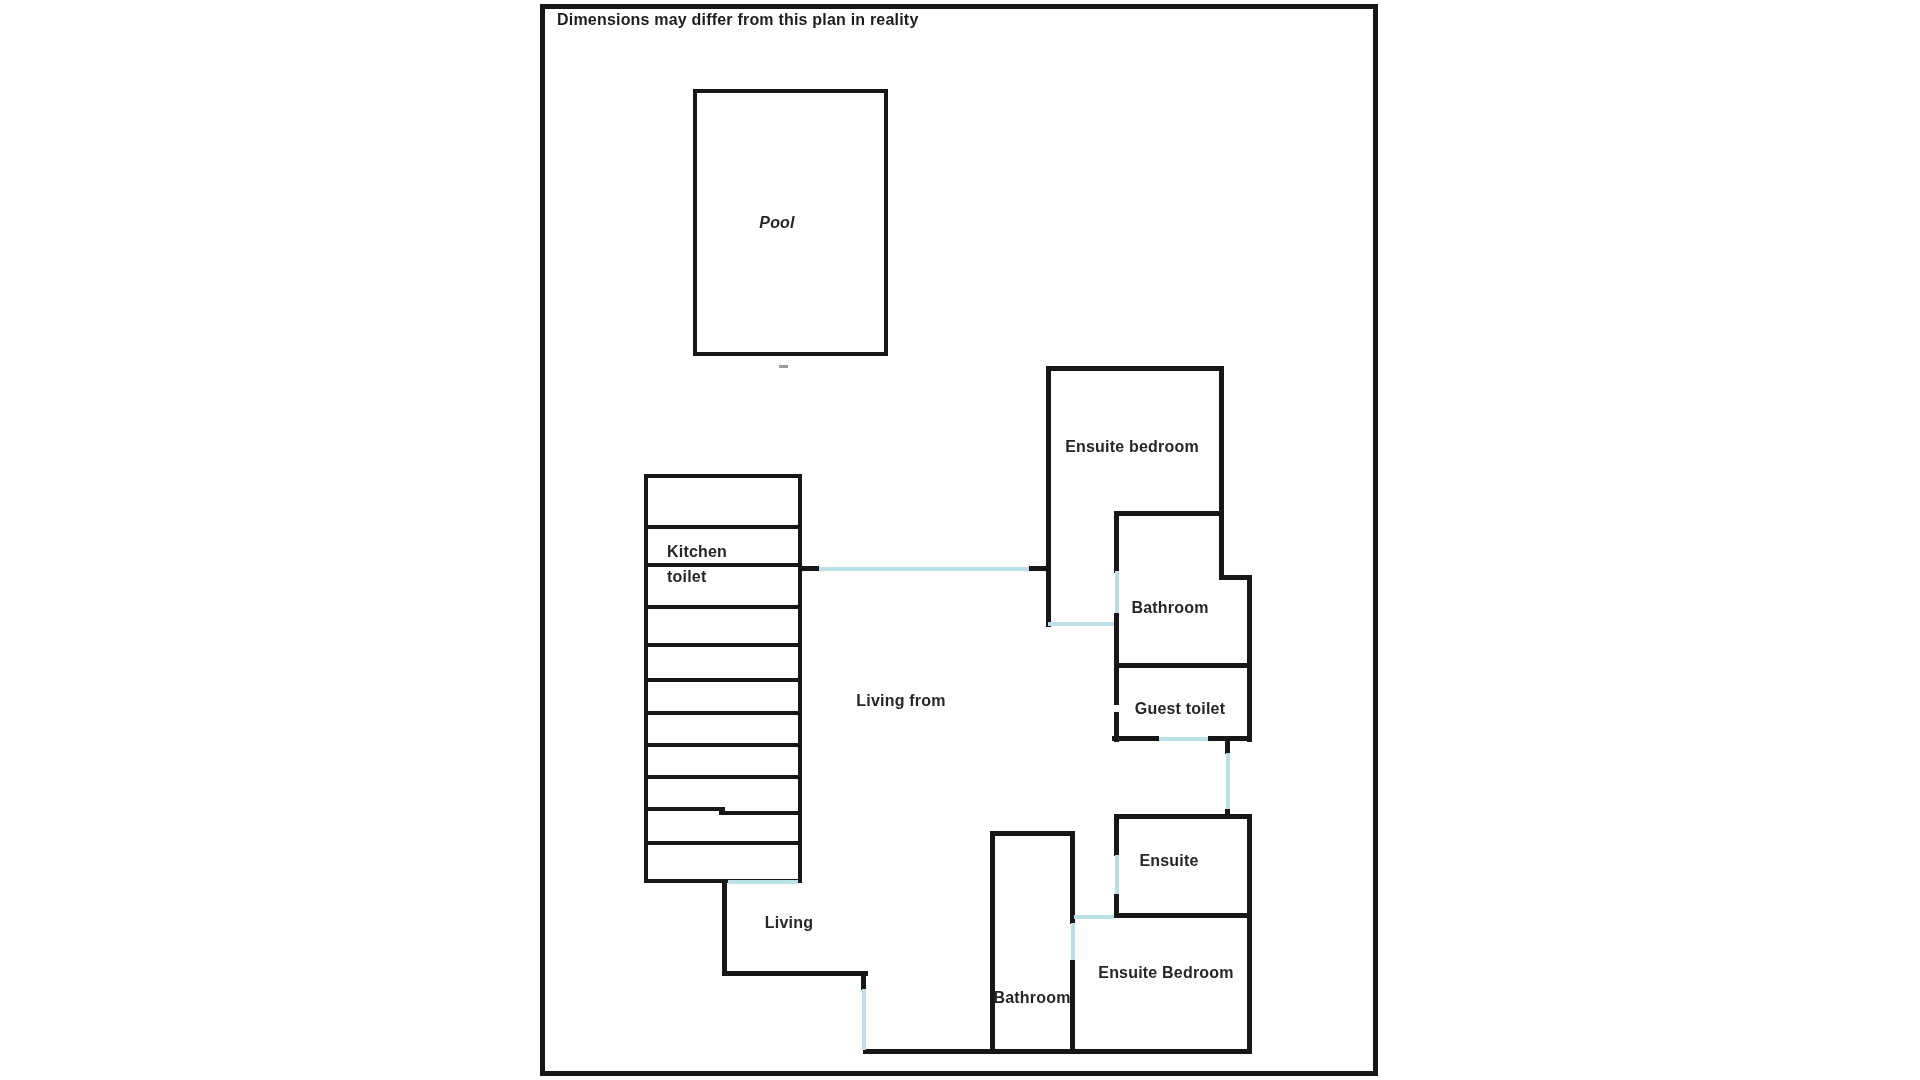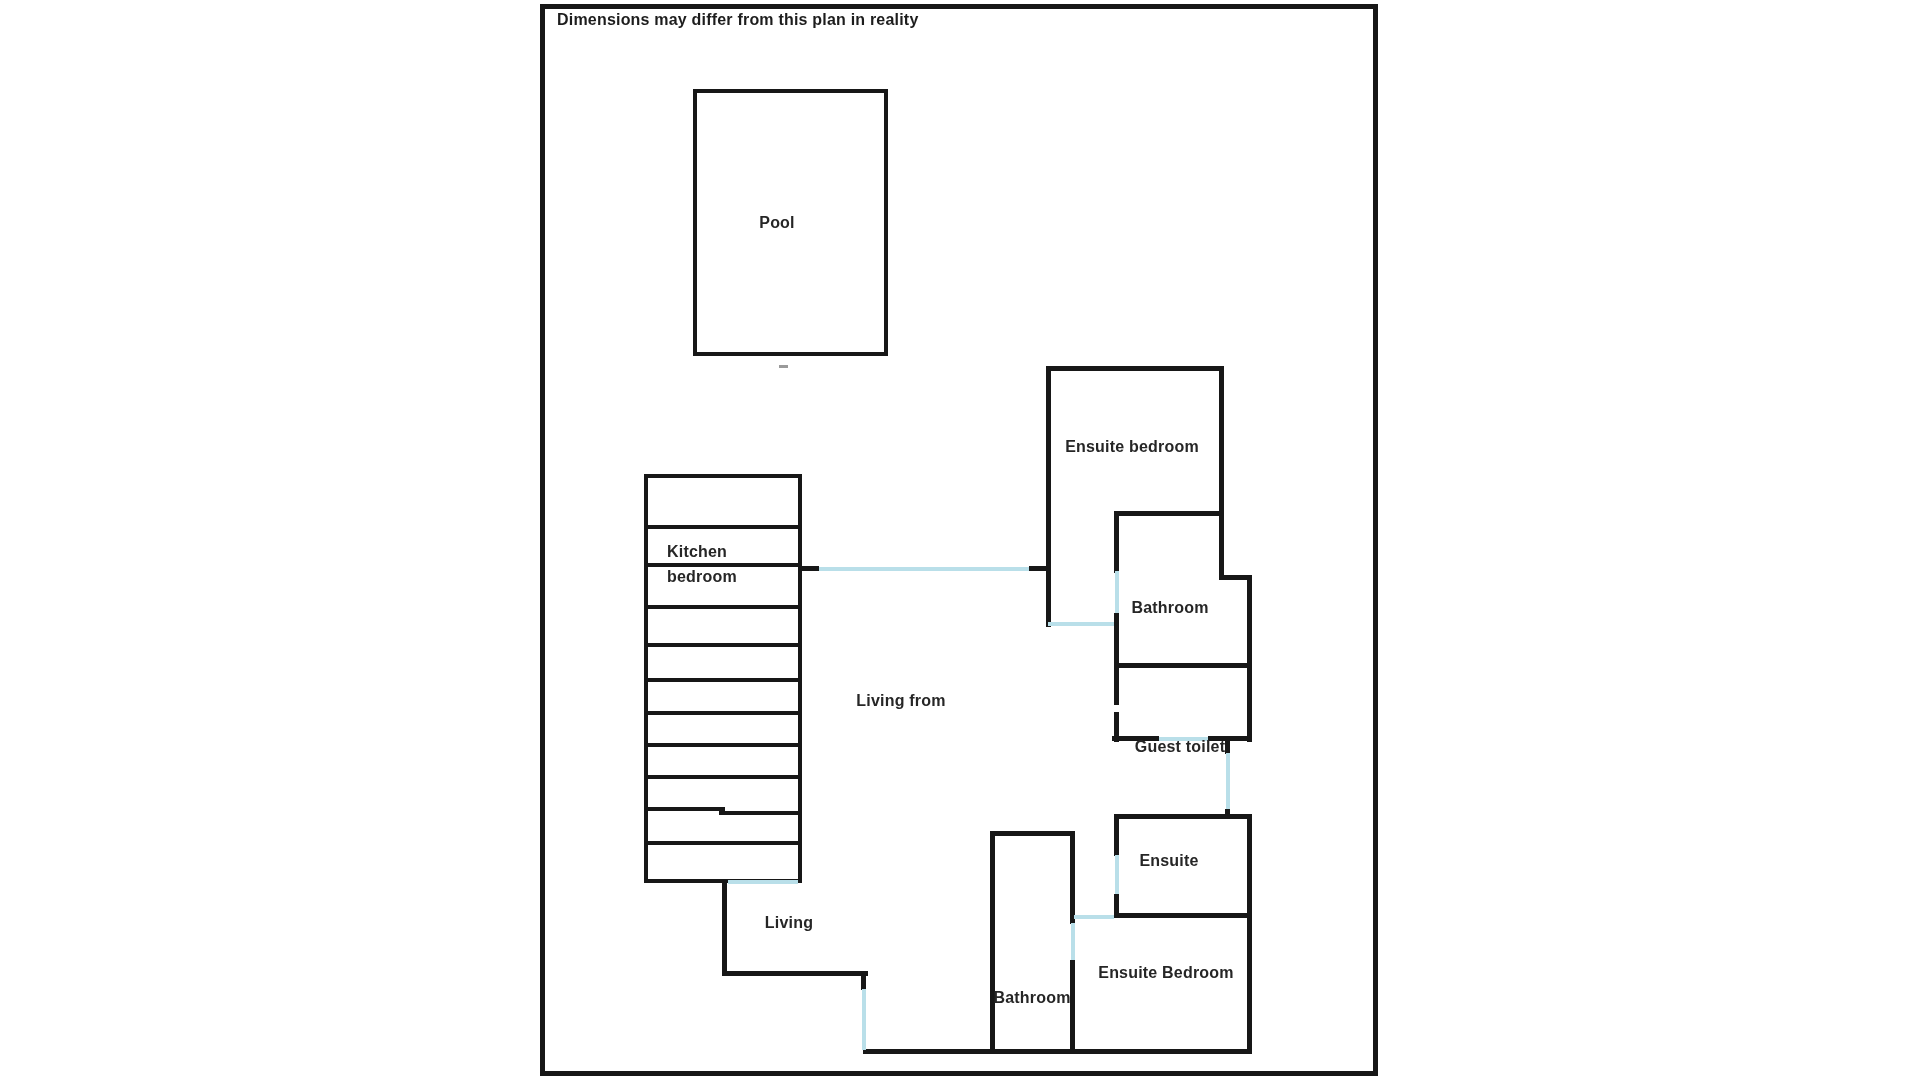--- a/index.html
+++ b/index.html
@@ -25,37 +25,37 @@
 </head>
 <body>
 
 <div class="stage">
 
   <div class="title">Dimensions may differ from this plan in reality</div>
 
   <div class="box" style="left:540px;top:4px;width:828px;height:1062px;border:5px solid #171717;"></div>
 
   <div class="box" style="left:693px;top:89px;width:187px;height:259px;border:4px solid #171717;"></div>
-  <div class="lbl center" style="left:777px;top:223px;">Pool</div>
+  <div class="lbl center" style="left:777px;top:223px;font-style:italic;">Pool</div>
   <div class="mark" style="left:779px;top:365px;width:9px;height:3px;"></div>
 
   <div class="box" style="left:644px;top:474px;width:150px;height:401px;border:4px solid #171717;"></div>
   <div class="w" style="left:648px;top:525px;width:150px;height:4px;"></div>
   <div class="w" style="left:648px;top:563px;width:150px;height:4px;"></div>
   <div class="w" style="left:648px;top:605px;width:150px;height:4px;"></div>
   <div class="w" style="left:648px;top:643px;width:150px;height:4px;"></div>
   <div class="w" style="left:648px;top:678px;width:150px;height:4px;"></div>
   <div class="w" style="left:648px;top:711px;width:150px;height:4px;"></div>
   <div class="w" style="left:648px;top:743px;width:150px;height:4px;"></div>
   <div class="w" style="left:648px;top:775px;width:150px;height:4px;"></div>
   <div class="w" style="left:648px;top:807px;width:77px;height:4px;"></div>
   <div class="w" style="left:719px;top:811px;width:79px;height:4px;"></div>
   <div class="w" style="left:648px;top:841px;width:150px;height:4px;"></div>
   <div class="lbl" style="left:667px;top:544px;">Kitchen</div>
-  <div class="lbl" style="left:667px;top:569px;">bedroom</div>
+  <div class="lbl" style="left:667px;top:569px;">toilet</div>
 
   <div class="d" style="left:728px;top:880px;width:70px;height:4px;"></div>
 
   <div class="w" style="left:802px;top:566px;width:17px;height:5px;"></div>
   <div class="d" style="left:819px;top:567px;width:210px;height:4px;"></div>
   <div class="w" style="left:1029px;top:566px;width:17px;height:5px;"></div>
 
   <div class="w" style="left:1046px;top:366px;width:178px;height:5px;"></div>
   <div class="w" style="left:1046px;top:366px;width:5px;height:261px;"></div>
   <div class="w" style="left:1219px;top:366px;width:5px;height:214px;"></div>
@@ -68,21 +68,21 @@
   <div class="w" style="left:1114px;top:613px;width:5px;height:92px;"></div>
   <div class="w" style="left:1114px;top:712px;width:5px;height:30px;"></div>
   <div class="w" style="left:1219px;top:575px;width:33px;height:5px;"></div>
   <div class="w" style="left:1247px;top:575px;width:5px;height:167px;"></div>
   <div class="w" style="left:1114px;top:663px;width:138px;height:5px;"></div>
   <div class="lbl center" style="left:1170px;top:608px;">Bathroom</div>
 
   <div class="w" style="left:1112px;top:736px;width:47px;height:5px;"></div>
   <div class="d" style="left:1159px;top:737px;width:50px;height:4px;"></div>
   <div class="w" style="left:1208px;top:736px;width:44px;height:5px;"></div>
-  <div class="lbl center" style="left:1180px;top:709px;margin-top:38px;">Guest toilet</div>
+  <div class="lbl center" style="left:1180px;top:709px;">Guest toilet</div>
 
   <div class="w" style="left:1225px;top:741px;width:5px;height:13px;"></div>
   <div class="d" style="left:1226px;top:753px;width:4px;height:57px;"></div>
   <div class="w" style="left:1225px;top:809px;width:5px;height:7px;"></div>
 
   <div class="w" style="left:1114px;top:814px;width:138px;height:5px;"></div>
   <div class="w" style="left:1114px;top:814px;width:5px;height:42px;"></div>
   <div class="d" style="left:1115px;top:855px;width:4px;height:40px;"></div>
   <div class="w" style="left:1114px;top:894px;width:5px;height:24px;"></div>
   <div class="w" style="left:1114px;top:913px;width:138px;height:5px;"></div>

